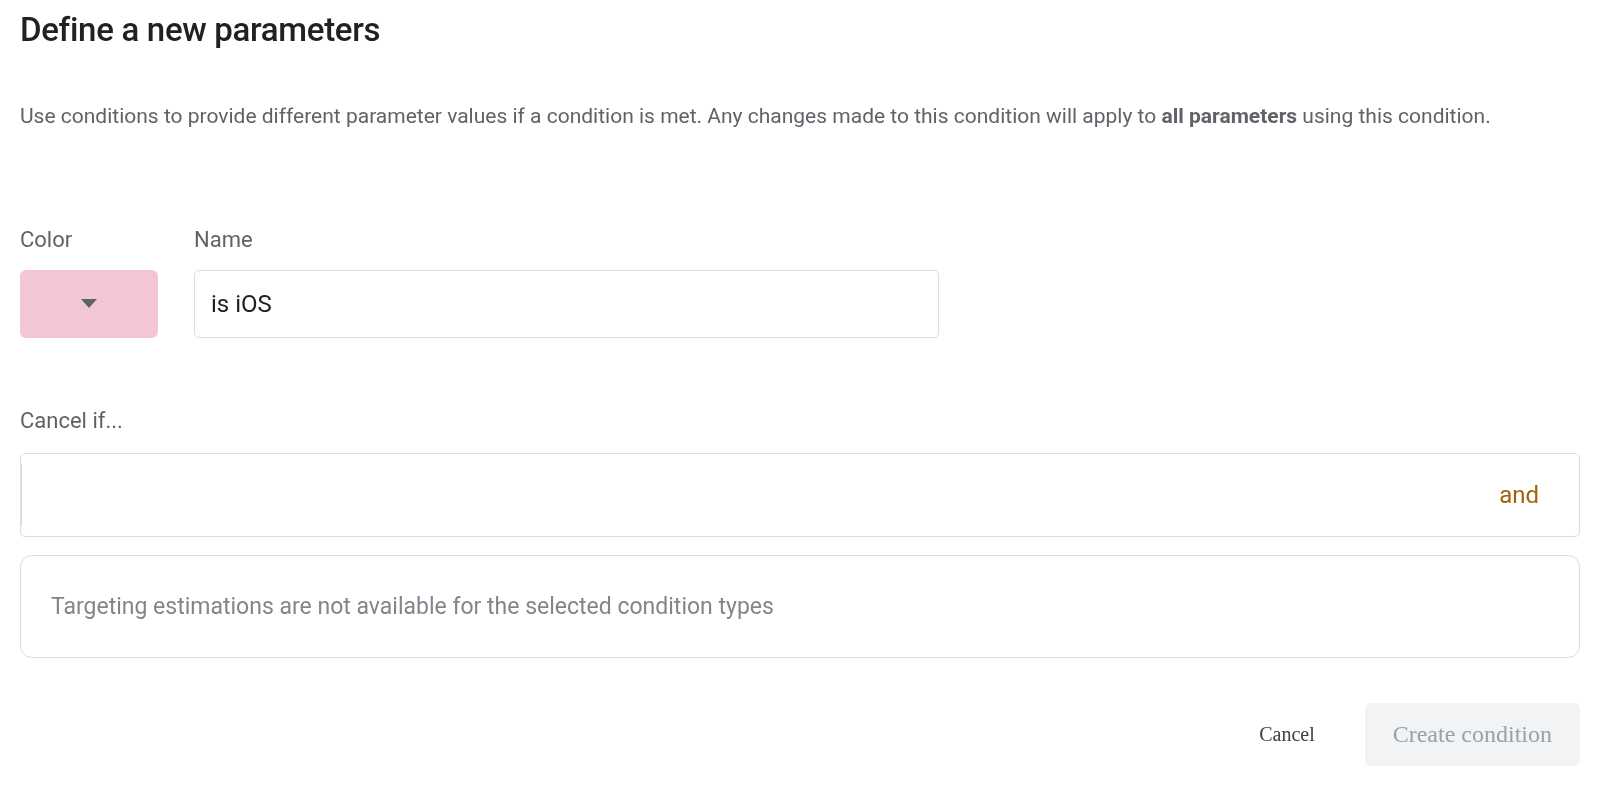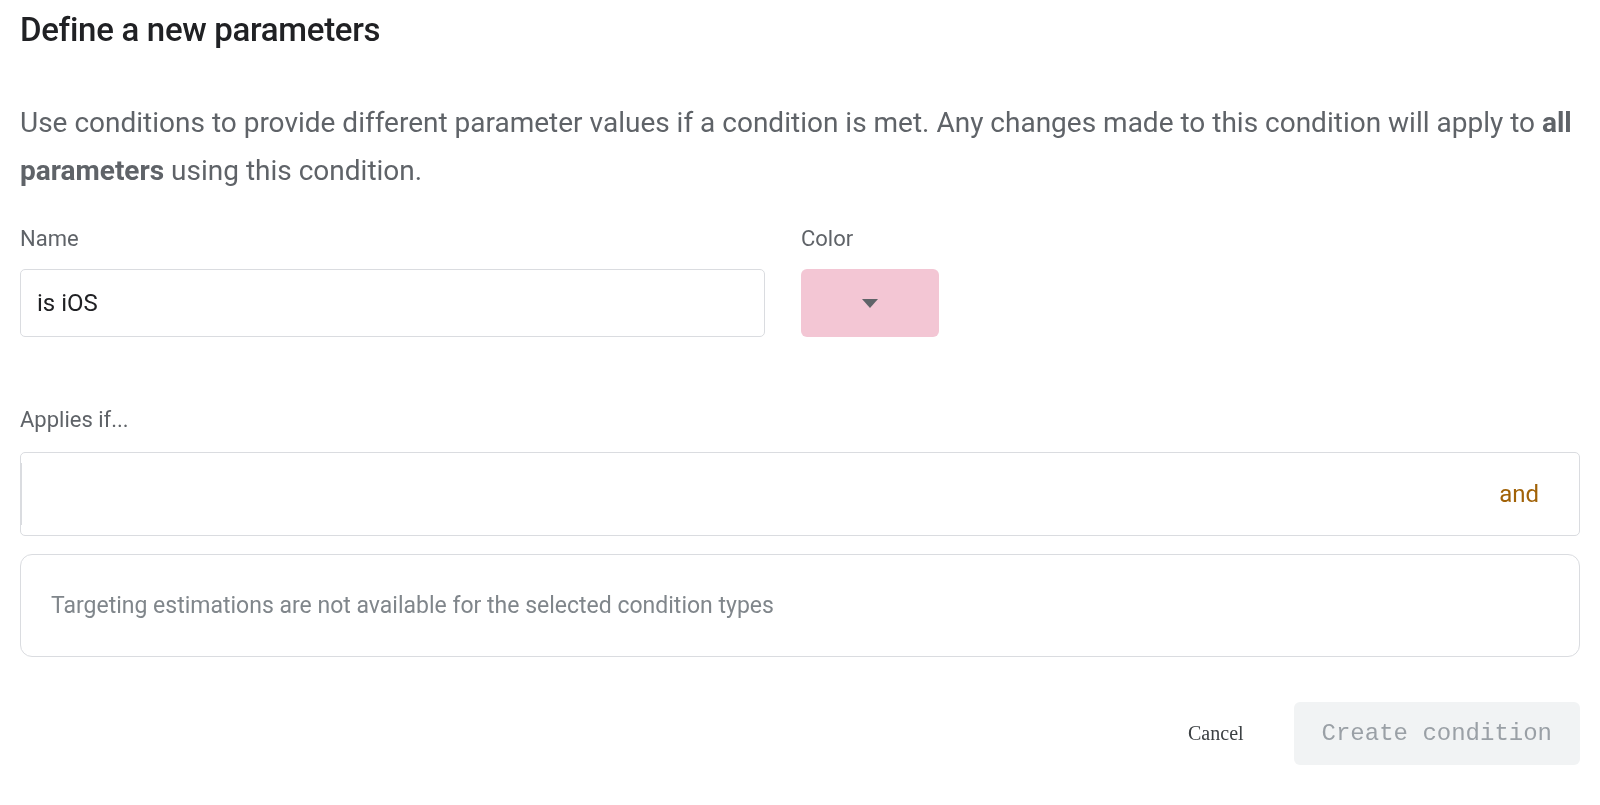--- a/index.html
+++ b/index.html
@@ -18,24 +18,24 @@
 
     .page-title {
       font-size: 33px;
       font-weight: 500;
       color: #202124;
       letter-spacing: -0.3px;
       margin-bottom: 50px;
     }
 
     .description {
-      font-size: 28px;
+      font-size: 21px;
       color: #5f6368;
       line-height: 1.7;
-      margin-bottom: 32px;
+      margin-bottom: 92px;
     }
 
     .description strong {
       font-weight: 700;
       color: #5f6368;
     }
 
     .form-row {
       display: flex;
       gap: 36px;
@@ -183,46 +183,46 @@
 
     .create-button {
       background: #f1f3f4;
       border: none;
       border-radius: 6px;
       padding: 18px 28px;
       font-size: 24px;
       font-weight: 500;
       color: #9aa0a6;
       cursor: not-allowed;
-      font-family: Liberation Mono, monospace;
+      font-family: Liberation Serif, serif;
     }
   </style>
 </head>
 <body>
 
 <h1 class="page-title">Define a new parameters</h1>
 
 <p class="description">
   <span>Use conditions to provide different parameter values if a condition is met. Any changes made to this condition will apply to </span><strong>all parameters</strong><span> using this condition.</span>
 </p>
 
 <div class="form-row">
-  <div class="form-group form-group-name">
-    <label class="form-label">Name</label>
-    <input type="text" class="text-input" value="is iOS" style="">
-  </div>
   <div class="form-group form-group-color">
     <label class="form-label">Color</label>
     <div class="color-swatch">
       <div class="chevron-down"></div>
     </div>
   </div>
-</div>
-
-<div class="applies-if-label">Applies if...</div>
+  <div class="form-group form-group-name">
+    <label class="form-label">Name</label>
+    <input type="text" class="text-input" value="is iOS" style="">
+  </div>
+</div>
+
+<div class="applies-if-label">Cancel if...</div>
 
 <div class="condition-row">
   <div class="divider-vertical"></div>
   <div class="condition-spacer"></div>
   <div class="and-operator">and</div>
 </div>
 
 <div class="info-box">
   <div class="info-text">Targeting estimations are not available for the selected condition types</div>
 </div>

